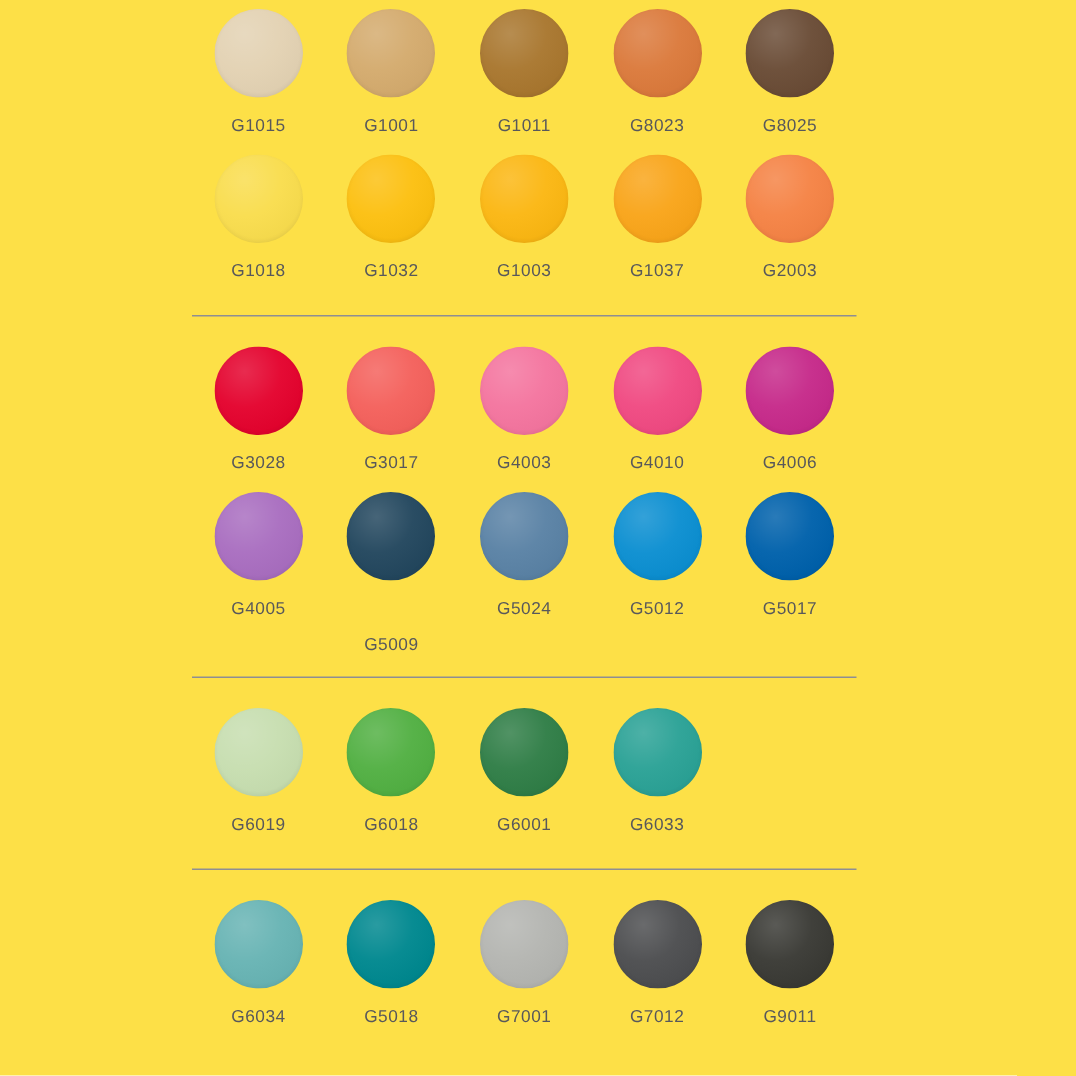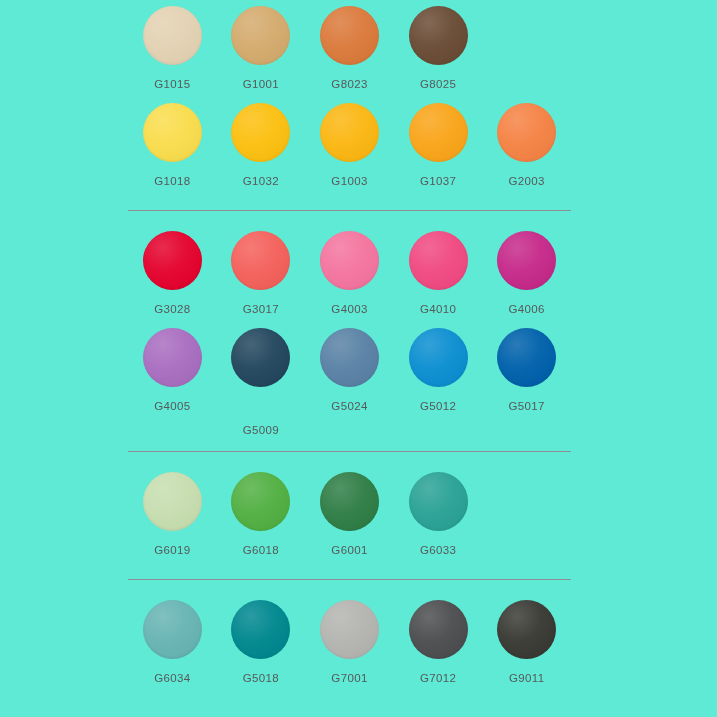--- a/index.html
+++ b/index.html
@@ -9,21 +9,21 @@
     width: 717px;
     height: 717px;
     background: #ffffff;
     font-family: "Liberation Sans", sans-serif;
   }
 
   #palette-page {
     position: relative;
     width: 717px;
     height: 717px;
-    background: #5eead4;
+    background: #fde047;
     overflow: hidden;
   }
 
   .swatch-grid {
     position: absolute;
     left: 128px;
     top: 0;
     width: 443px;
   }
 
@@ -84,20 +84,24 @@
       <div class="swatch-row">
         <div class="swatch-cell">
           <div class="swatch-disc" style="background-color: rgb(227, 210, 179);"></div>
           <div class="swatch-label" style="color: rgb(88, 88, 91);">G1015</div>
         </div>
         <div class="swatch-cell">
           <div class="swatch-disc" style="background-color: rgb(212, 171, 110);"></div>
           <div class="swatch-label" style="color: rgb(88, 88, 91);">G1001</div>
         </div>
         <div class="swatch-cell">
+          <div class="swatch-disc" style="background-color: rgb(169, 119, 47);"></div>
+          <div class="swatch-label" style="color: rgb(88, 88, 91);">G1011</div>
+        </div>
+        <div class="swatch-cell">
           <div class="swatch-disc" style="background-color: rgb(219, 122, 60);"></div>
           <div class="swatch-label" style="color: rgb(88, 88, 91);">G8023</div>
         </div>
         <div class="swatch-cell">
           <div class="swatch-disc" style="background-color: rgb(106, 76, 54);"></div>
           <div class="swatch-label" style="color: rgb(88, 88, 91);">G8025</div>
         </div>
       </div>
       <div class="swatch-row">
         <div class="swatch-cell">

